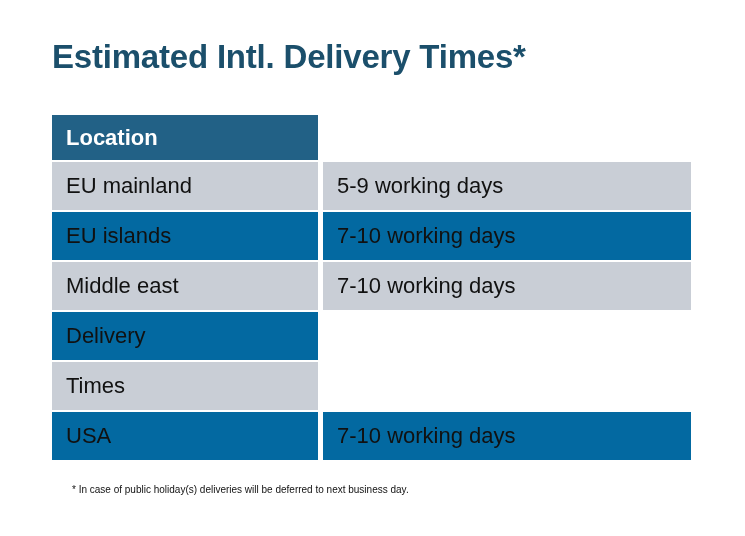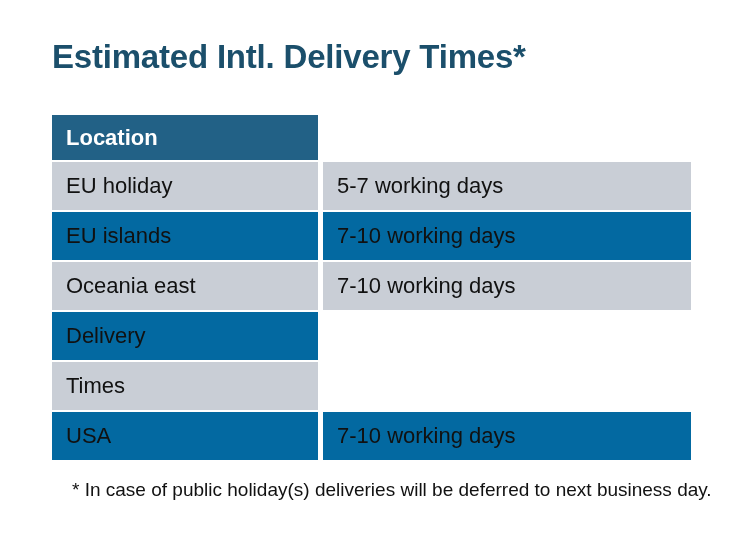--- a/index.html
+++ b/index.html
@@ -88,51 +88,51 @@
   .t-row.body.stripe-light .t-cell {
     background: #0369a1;
   }
 
   
   .footnote {
     position: absolute;
     left: 72px;
     top: 479px;
     width: 650px;
-    font-size: 19px;
+    font-size: 10px;
     color: #111111;
     line-height: 22px;
     white-space: nowrap;
   }
 </style>
 </head>
 <body>
 
 <div class="page">
 
   <div class="page-title">Estimated Intl. Delivery Times*</div>
 
   <div class="delivery-table">
 
     <div class="t-row header">
       <div class="t-cell col-location">Location</div>
     </div>
 
     <div class="t-row body stripe-dark">
-      <div class="t-cell col-location">EU holiday</div>
-      <div class="t-cell col-delivery">5-7 working days</div>
+      <div class="t-cell col-location">EU mainland</div>
+      <div class="t-cell col-delivery">5-9 working days</div>
     </div>
 
     <div class="t-row body stripe-light">
       <div class="t-cell col-location">EU islands</div>
       <div class="t-cell col-delivery">7-10 working days</div>
     </div>
 
     <div class="t-row body stripe-dark">
-      <div class="t-cell col-location">Oceania east</div>
+      <div class="t-cell col-location">Middle east</div>
       <div class="t-cell col-delivery">7-10 working days</div>
     </div>
 
     <div class="t-row body stripe-light">
       <div class="t-cell col-location">Delivery</div>
     </div>
 
     <div class="t-row body stripe-dark">
       <div class="t-cell col-location">Times</div>
     </div>

